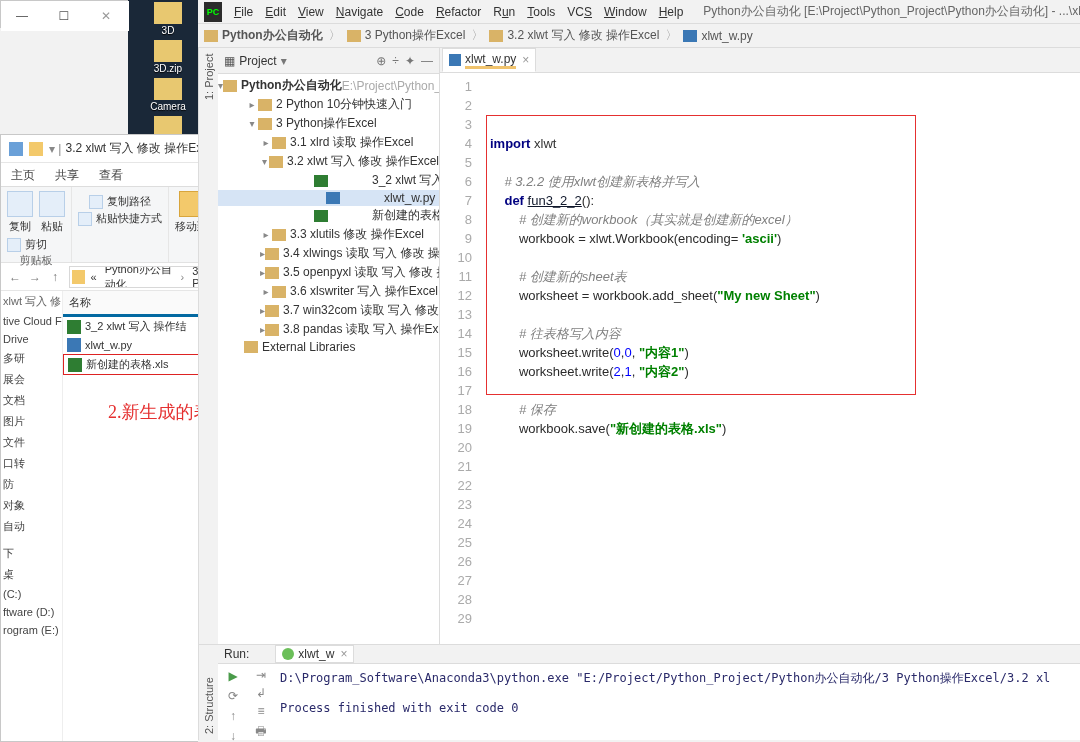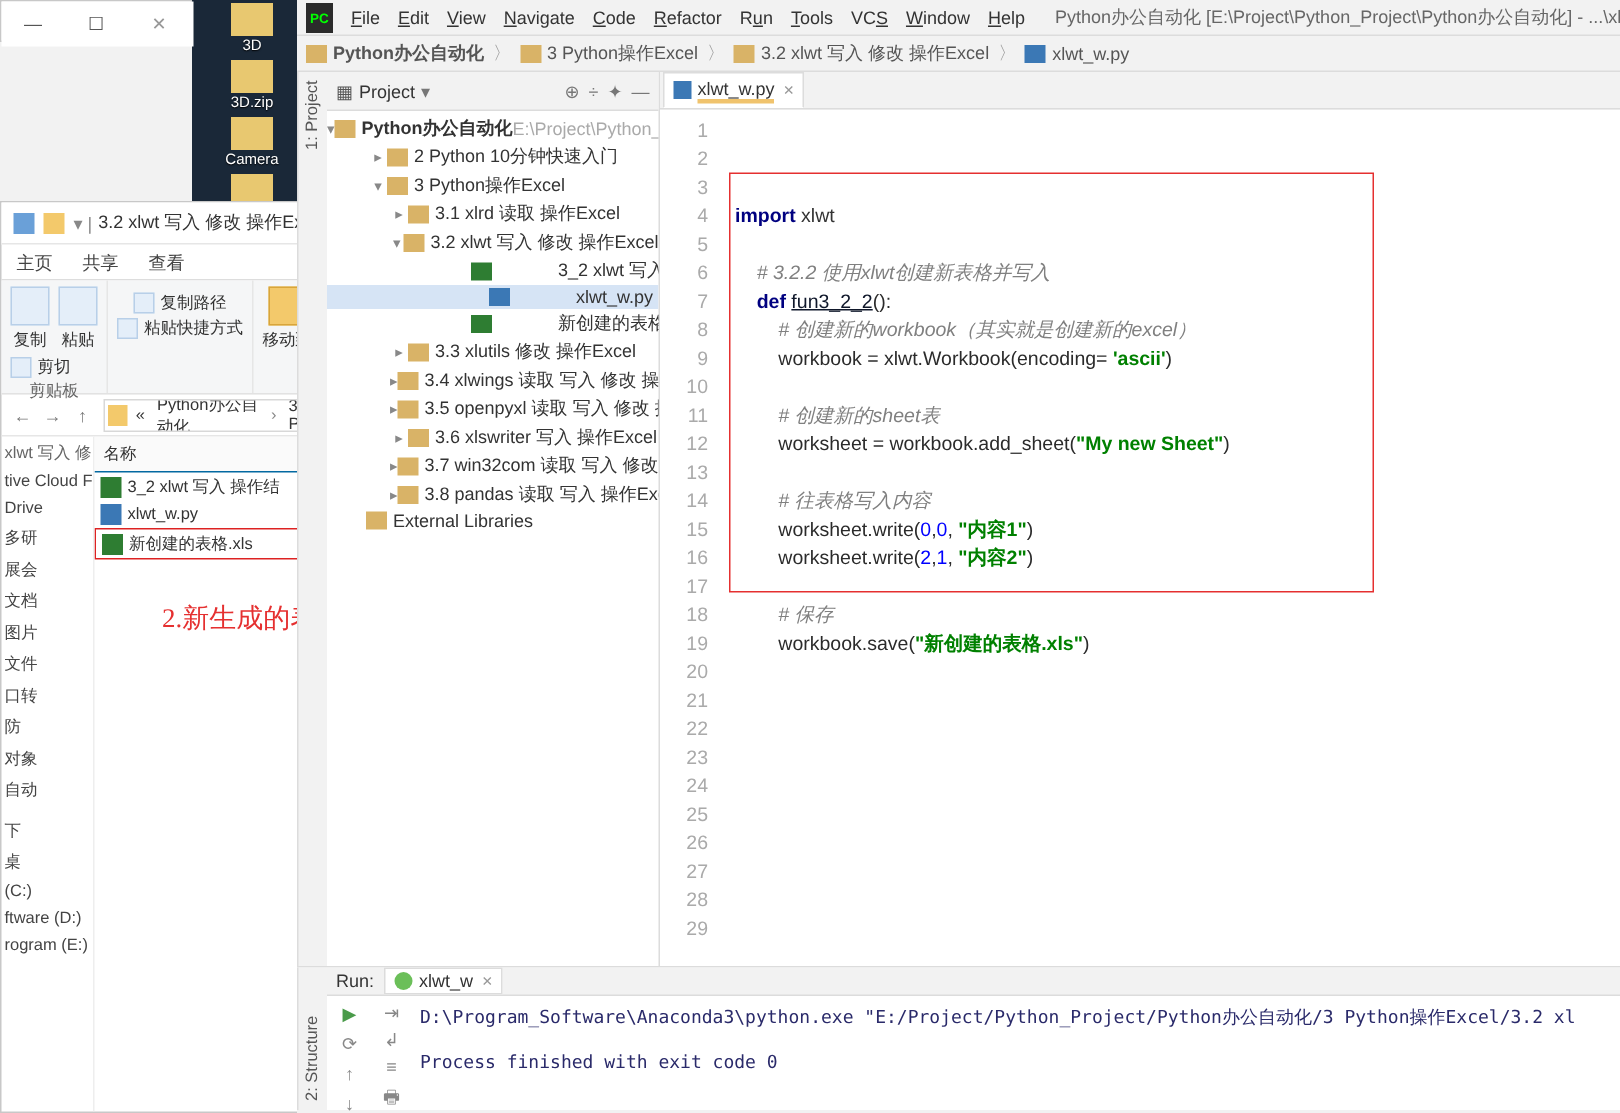--- a/index.html
+++ b/index.html
@@ -31,21 +31,21 @@
 .rib-label { font-size:11px; color:#666; margin-top:auto; }
 .addrbar { height:28px; display:flex; align-items:center; border-bottom:1px solid #e6e6e6; padding: 0 4px; }
 .addrbar .nav { width:20px; height:20px; border-radius:50%; display:flex; align-items:center; justify-content:center; color:#777; }
 .addrbar .crumbs { flex:1; border:1px solid #d8d8d8; height:22px; margin:0 4px; display:flex; align-items:center; font-size:11px; overflow:hidden; }
 .addrbar .crumbs span { padding: 0 4px; }
 .addrbar .crumbs .sep { color:#888; }
 .expl-body { flex:1; display:flex; overflow:hidden; }
 .expl-nav { width:62px; border-right:1px solid #eee; font-size:11px; color:#444; overflow:hidden; }
 .expl-nav .item { padding: 3px 2px; white-space:nowrap; }
 .expl-files { flex:1; overflow:hidden; }
-.expl-files .hdr { display:flex; font-size:11px; border-bottom:1px solid #0369a1; background:#fafafa;justify-content:center; }
+.expl-files .hdr { display:flex; font-size:11px; border-bottom:3px solid #0369a1; background:#fafafa;justify-content:center; }
 .expl-files .hdr .col { padding:4px 6px; border-right:1px solid #eee; }
 .expl-files .row { display:flex; align-items:center; padding:2px 4px; font-size:11px; }
 .expl-files .row.sel-box { border:1px solid #d22; }
 .expl-files .row .ic { width:14px; height:14px; margin-right:4px; background:#2e7d32; }
 .expl-status { height:22px; border-top:1px solid #e6e6e6; font-size:11px; color:#555; display:flex; align-items:center; padding:0 6px; }
 
 
 .annot { position:absolute; color:#e53030; font-size:18px; font-family: "SimSun", serif; }
 
 
@@ -427,21 +427,21 @@
         <div class="line"><span class="kw-navy">import</span> <span class="ident">xlwt</span></div><div class="line"></div><div class="line">    <span class="cmt"># 3.2.2 使用xlwt创建新表格并写入</span></div><div class="line">    <span class="fn-def-n">def </span><span class="fn-name">fun3_2_2</span>():</div><div class="line">        <span class="cmt"># 创建新的workbook（其实就是创建新的excel）</span></div><div class="line">        workbook = xlwt.Workbook(encoding= <span class="str">'ascii'</span>)</div><div class="line"></div><div class="line">        <span class="cmt"># 创建新的sheet表</span></div><div class="line">        worksheet = workbook.add_sheet(<span class="str">"My new Sheet"</span>)</div><div class="line"></div><div class="line">        <span class="cmt"># 往表格写入内容</span></div><div class="line">        worksheet.write(<span class="num">0</span>,<span class="num">0</span>, <span class="str">"内容1"</span>)</div><div class="line">        worksheet.write(<span class="num">2</span>,<span class="num">1</span>, <span class="str">"内容2"</span>)</div><div class="line"></div><div class="line">        <span class="cmt"># 保存</span></div><div class="line">        workbook.save(<span class="str">"新创建的表格.xls"</span>)</div><div class="line"></div><div class="line"></div><div class="line"></div><div class="line"></div><div class="line"></div><div class="line"></div><div class="line"></div><div class="line"></div><div class="line"></div><div class="line"></div><div class="line"></div><div class="line"></div><div class="line"></div></div>
       </div>
     </div>
   </div>
 
   <div class="run-panel">
     <div class="run-left-gutter">2: Structure</div>
     <div class="run-body">
       <div class="run-head">
         <span>Run:</span>
-        <div class="tabx" style="margin-left:7px;justify-content:center;">
+        <div class="tabx" style="margin-left:26px;justify-content:center;">
           <span class="ic"></span>
           <span>xlwt_w</span>
           <span class="close">×</span>
         </div>
       </div>
       <div class="run-content">
         <div class="run-tools">
           <div class="t" style="color:#4a9b4a;">▶</div>
           <div class="t" style="color:#888;">⟳</div>
           <div class="t" style="color:#888;">↑</div>

